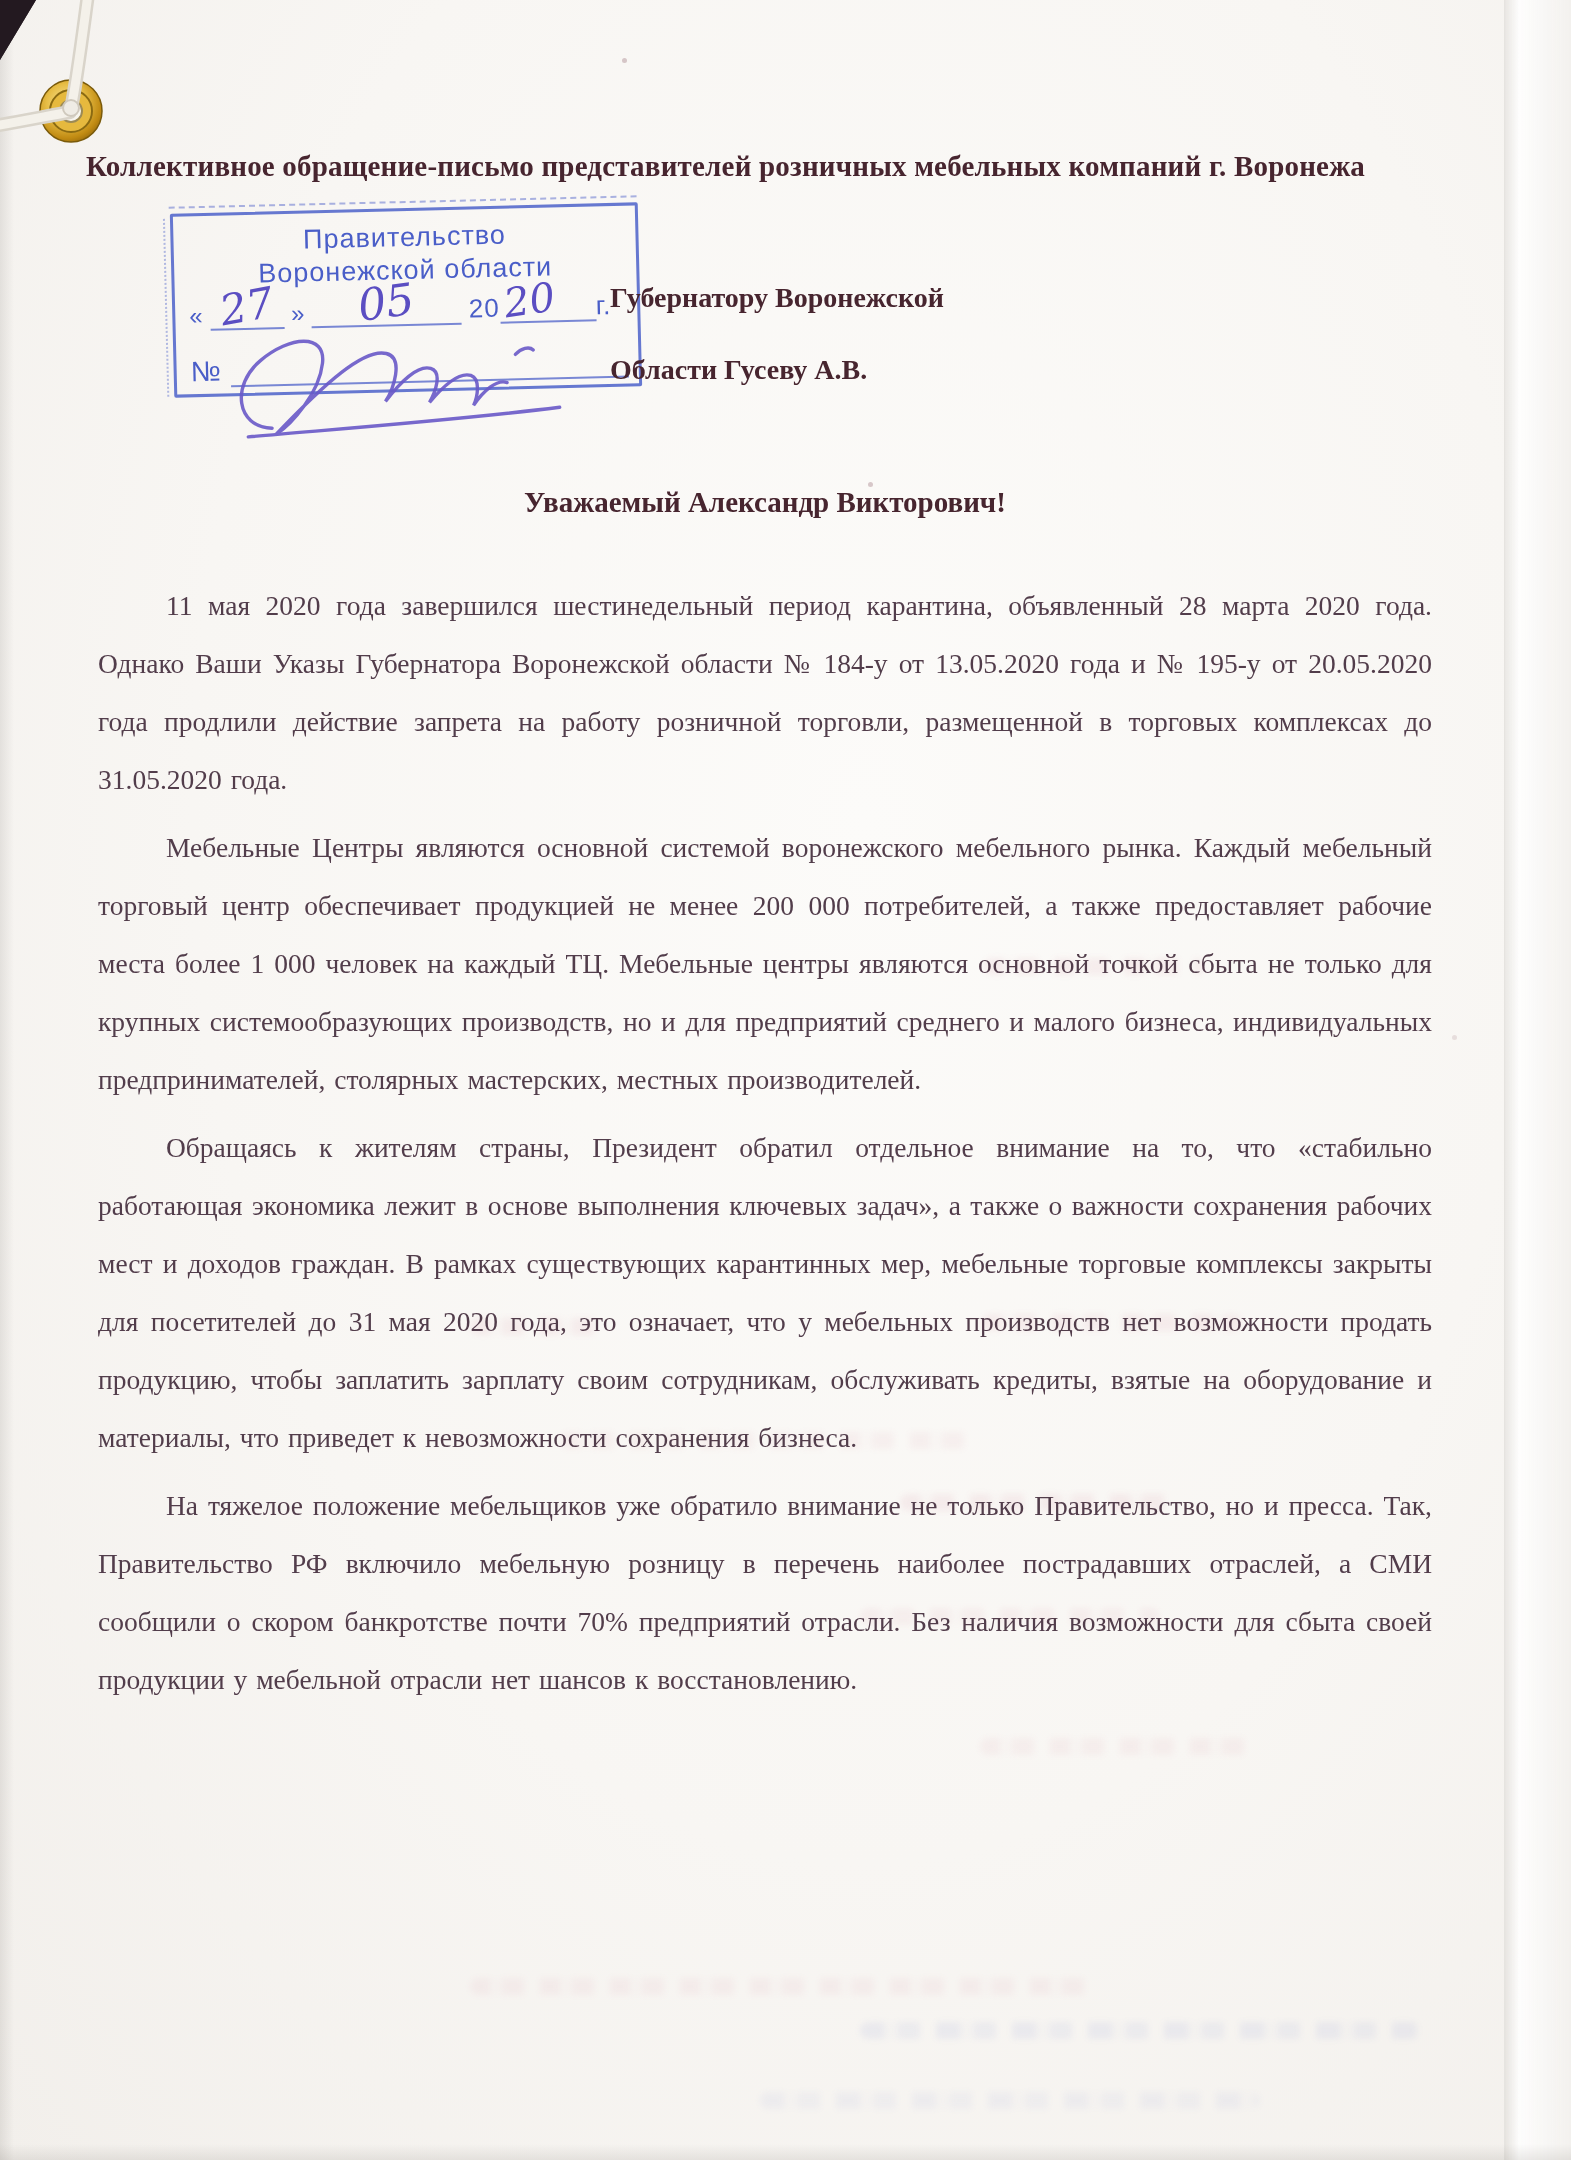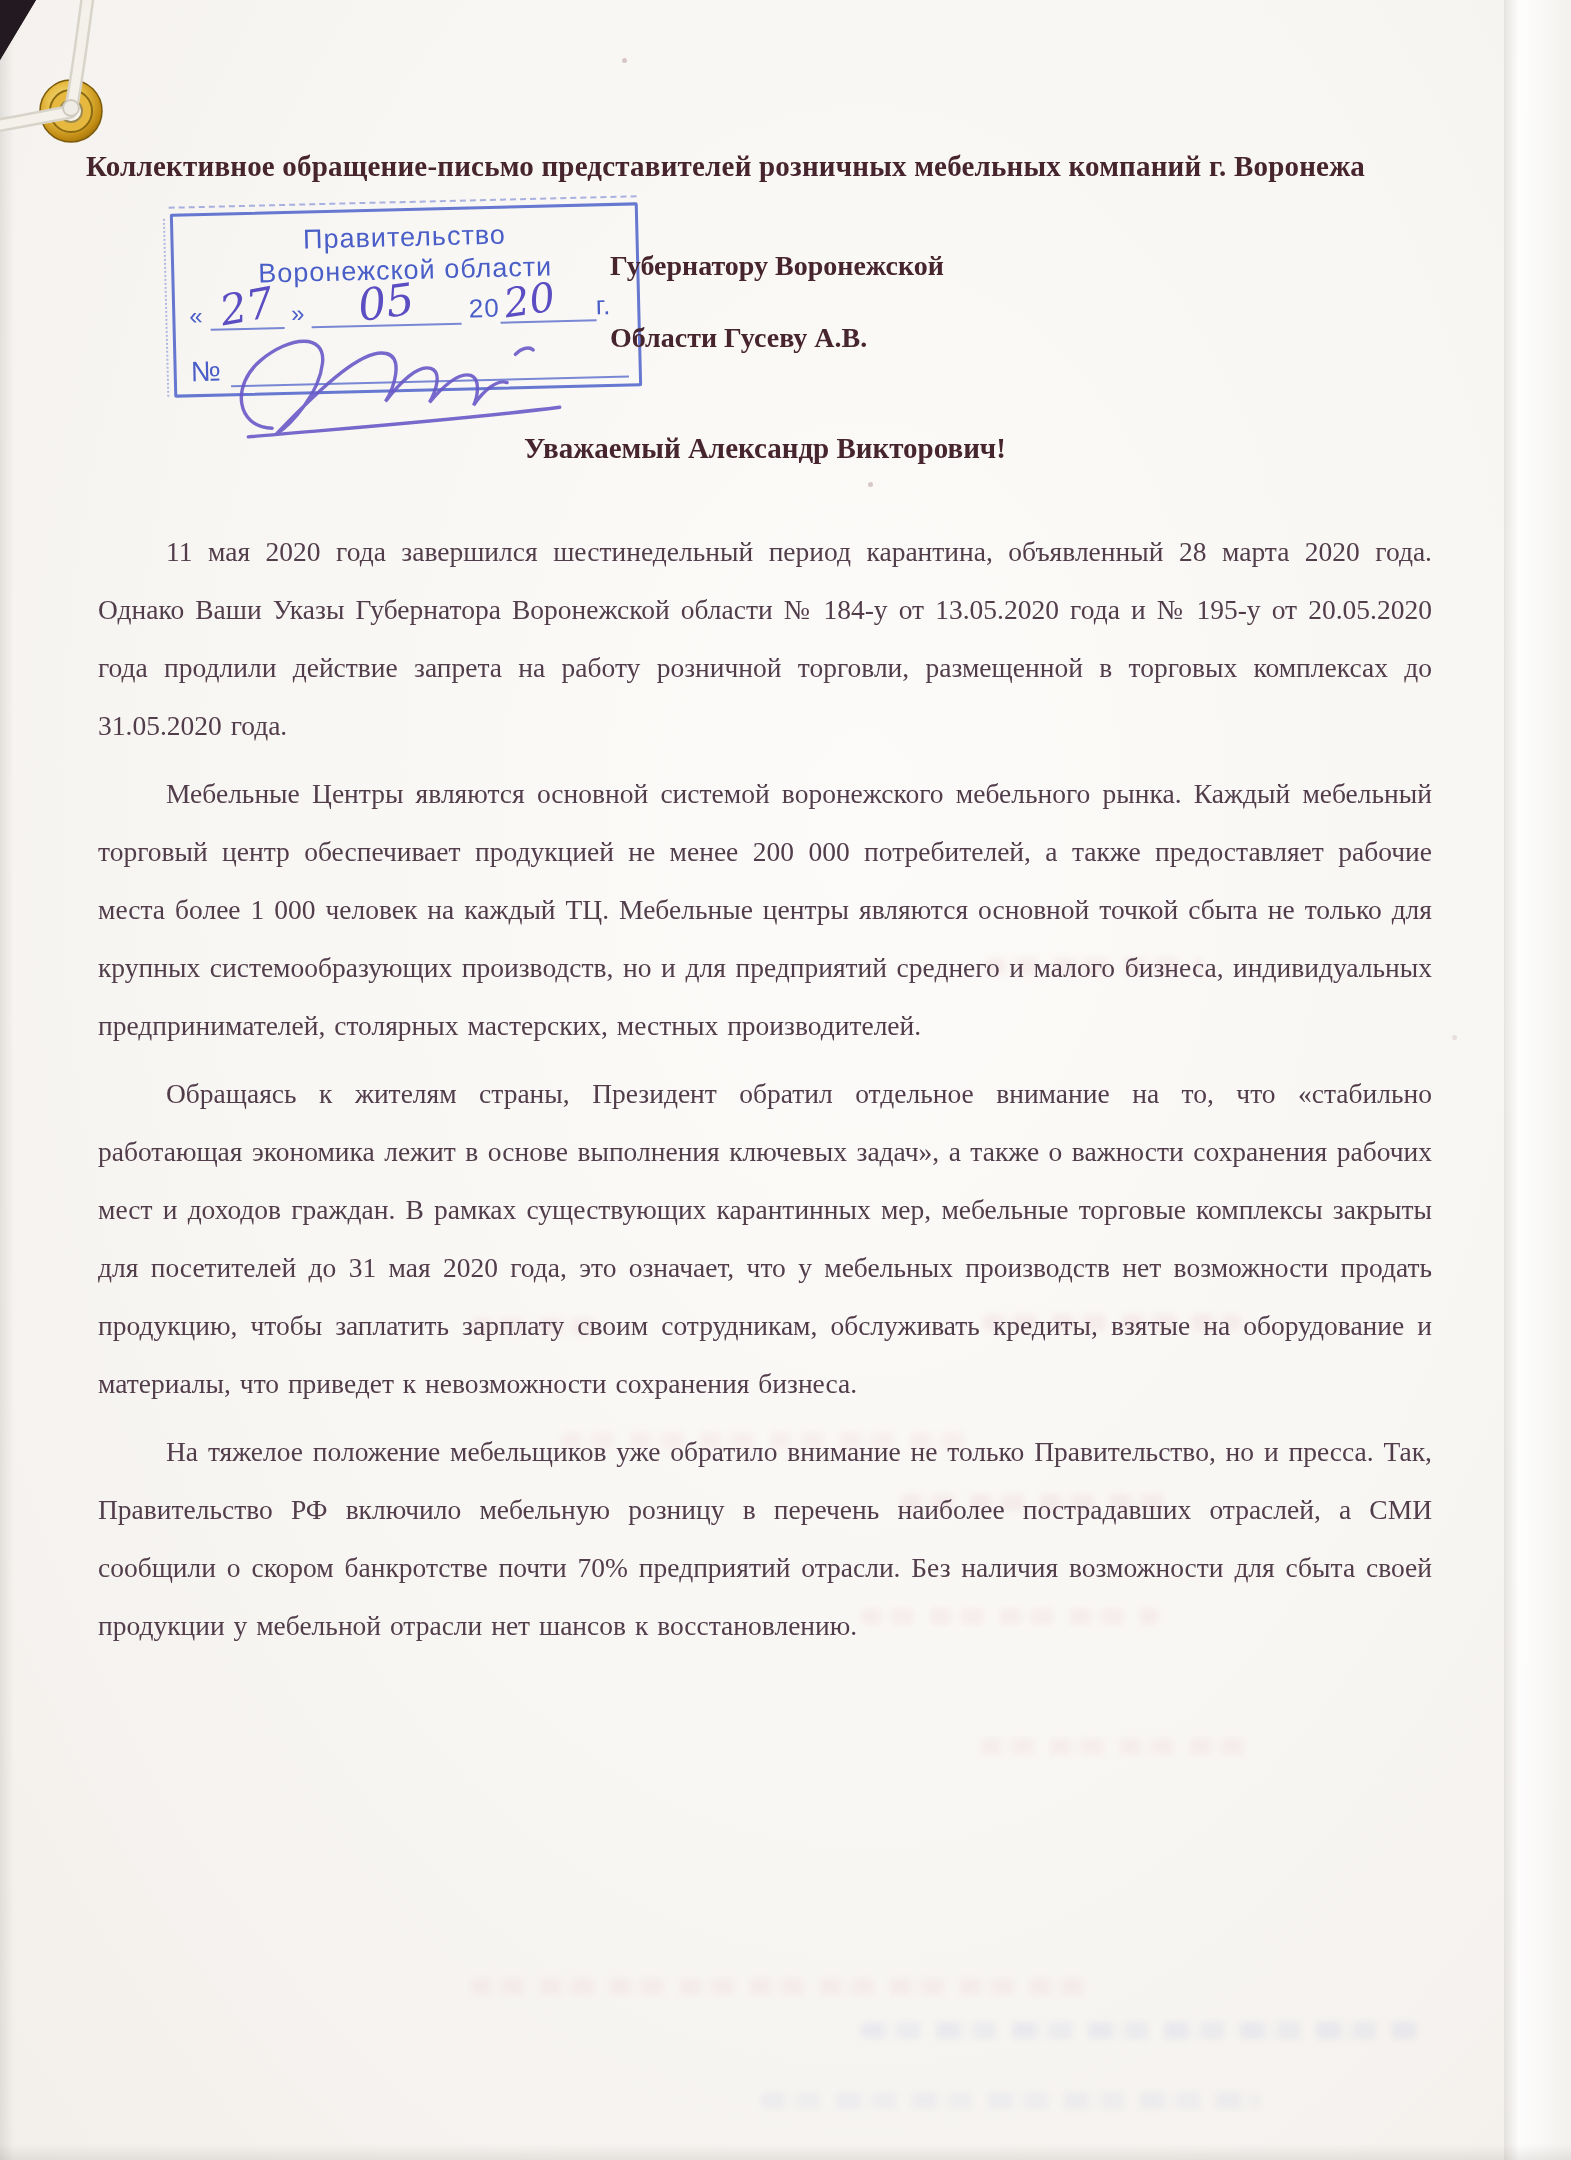--- a/index.html
+++ b/index.html
@@ -46,25 +46,25 @@
   .content{
     position:absolute;left:86px;top:0;width:1358px;
     color:#523d4b;
   }
   .title{
     margin:146px 0 0;font-weight:bold;
     font-size:29px;line-height:40px;color:#47252f;letter-spacing:.2px;
   }
   .header-row{position:relative;height:230px;margin-top:16px;}
   .addressee{
-    position:absolute;left:524px;top:28px;font-weight:bold;
+    position:absolute;left:524px;top:60px;font-weight:bold;
     font-size:28px;line-height:72px;color:#47252f;
   }
   .salutation{
-    text-align:center;font-weight:bold;font-size:29px;color:#47252f;
+    text-align:center;font-weight:bold;font-size:29px;color:#47252f;margin-top:54px;
   }
   .body-text{
     margin-top:58px;font-size:27.5px;line-height:58px;
     text-align:justify;text-align-last:left;word-spacing:2px;
   }
   .body-text p{margin:0 12px 10px;text-indent:68px;}
   
   .stamp-wrap{position:absolute;left:86px;top:6px;}
   .stamp{
     width:462px;height:178px;position:relative;

